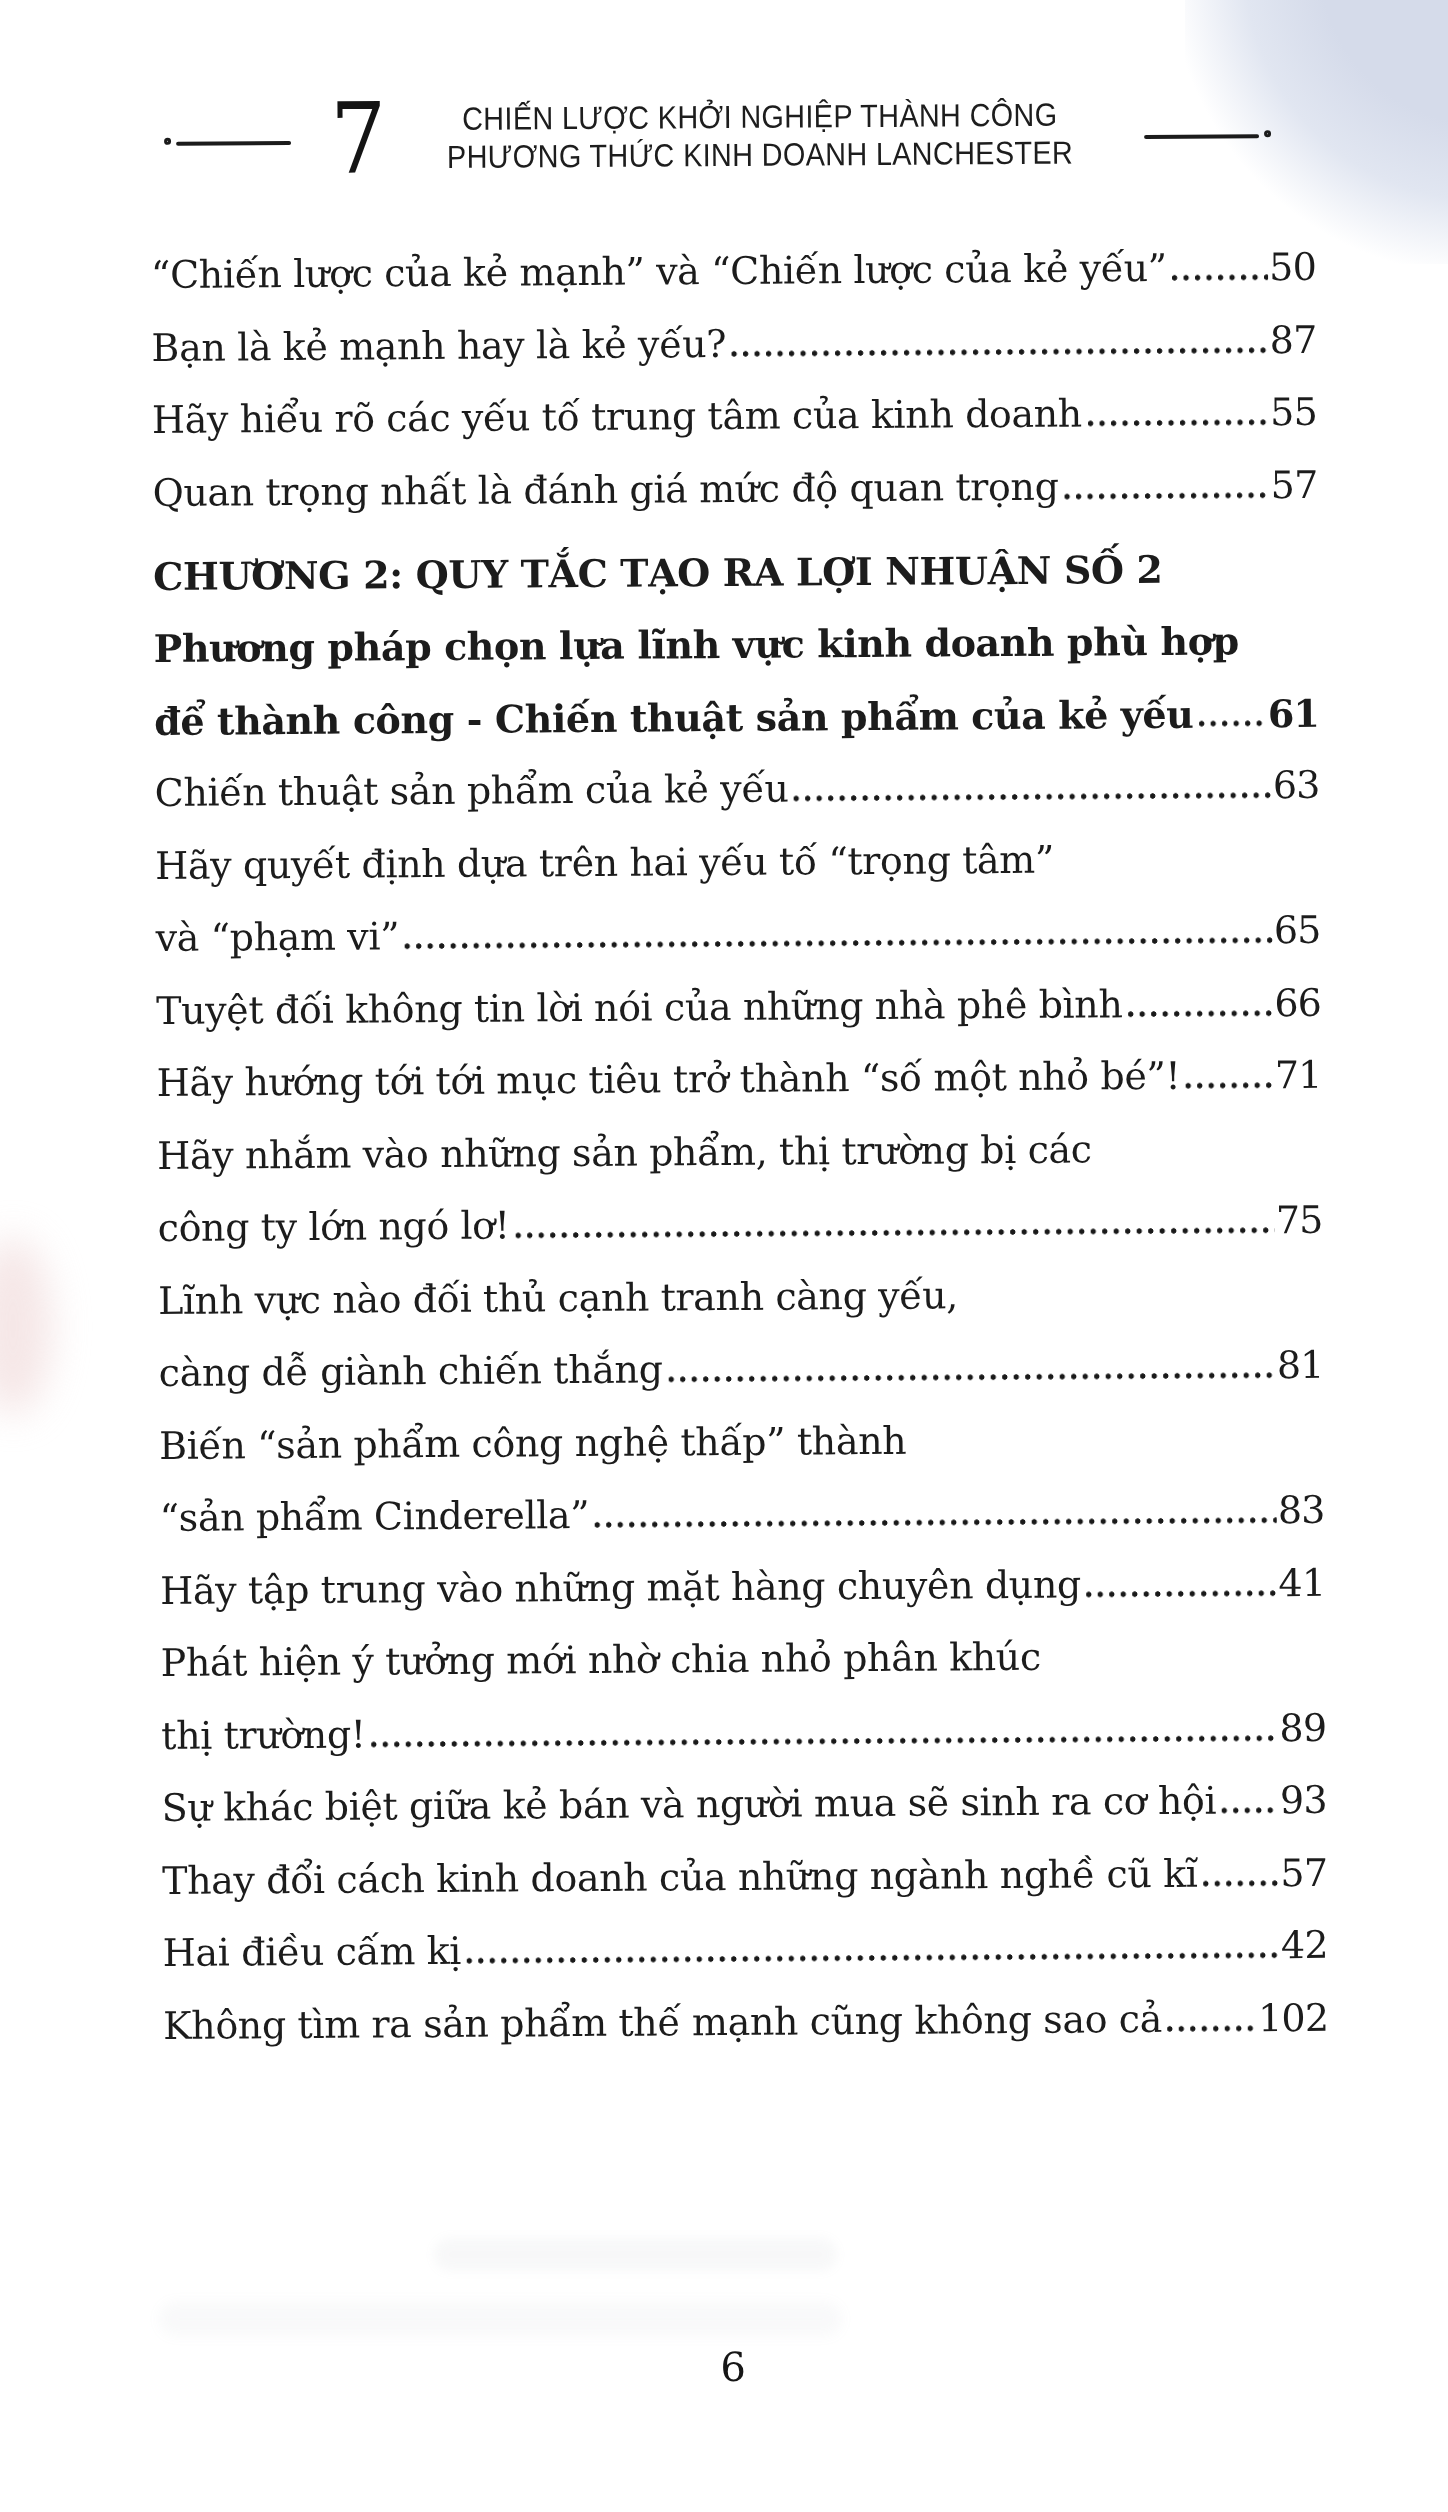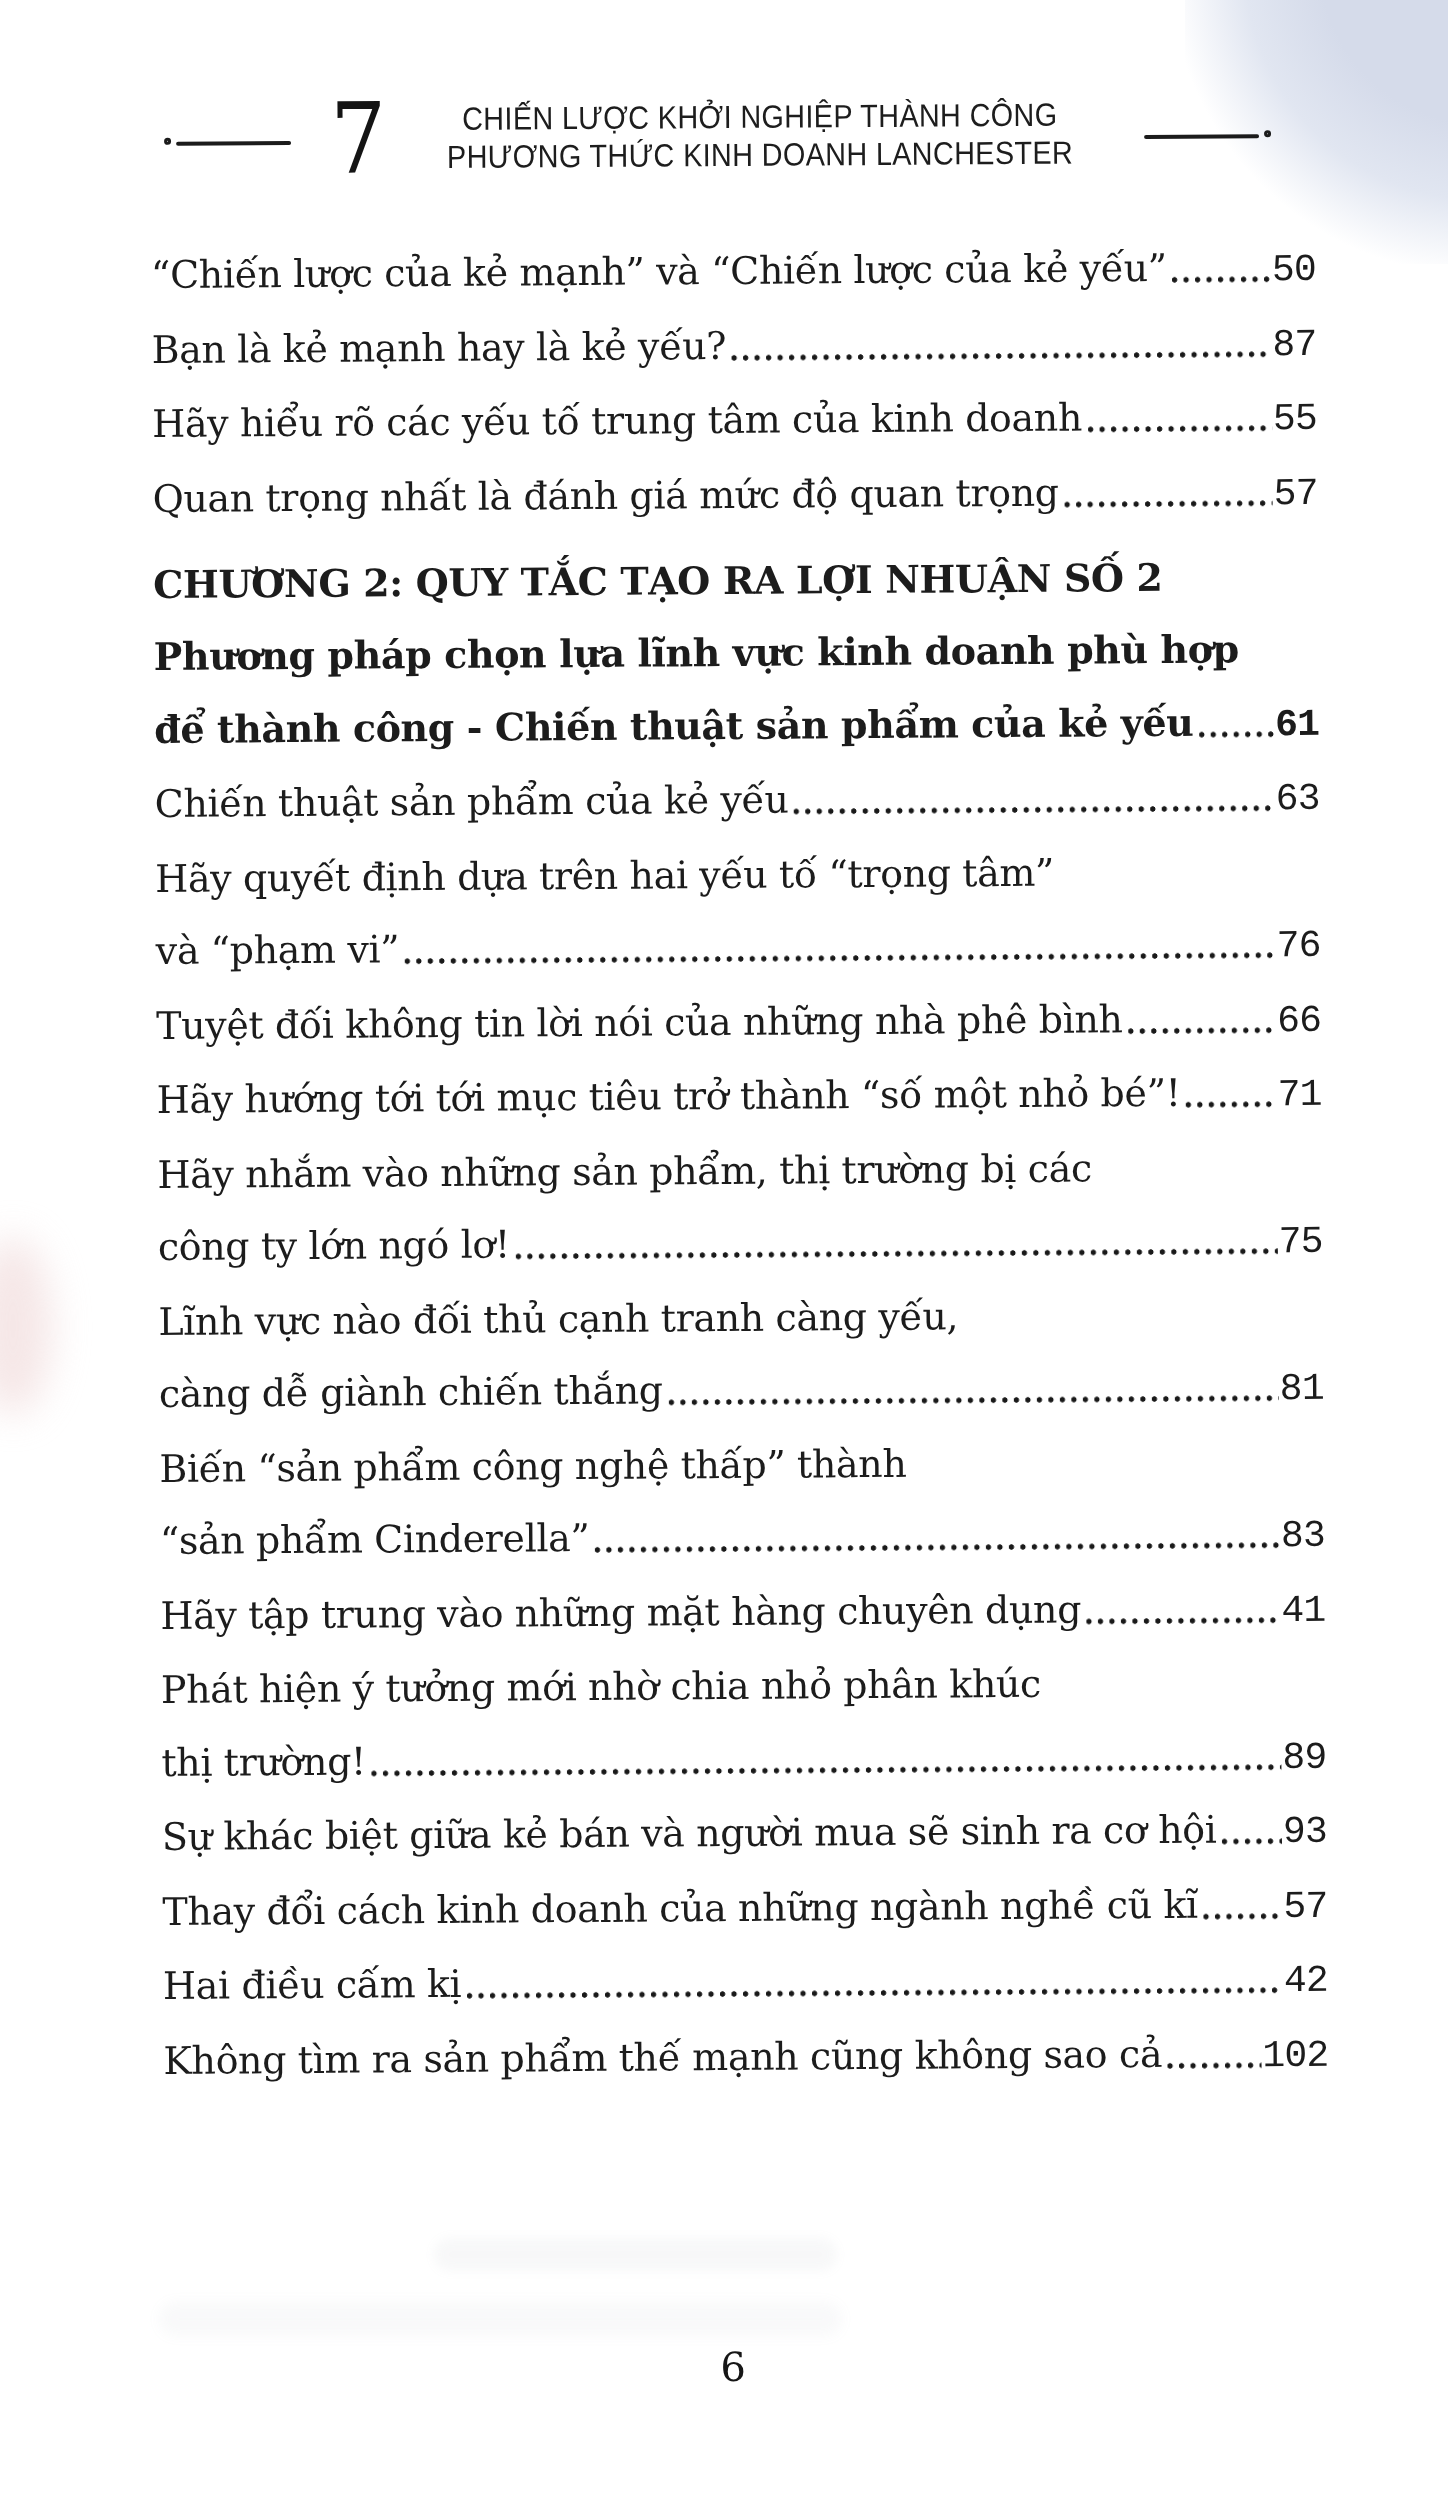--- a/index.html
+++ b/index.html
@@ -106,21 +106,21 @@
   .toc-text { white-space: nowrap; letter-spacing: -0.4px; }
   .leader {
     flex: 1 1 auto; min-width: 17px;
     height: 10px;
     align-self: flex-end;
     margin: 0 0.8px 7px 4.7px;
     background-image: radial-gradient(circle at 3.5px 5px, #191919 2.4px, rgba(0,0,0,0) 3px);
     background-size: 11.5px 10px;
     background-repeat: repeat-x;
   }
-  .toc-page { white-space: nowrap; letter-spacing: -0.8px; font-family: Liberation Mono, monospace; }
+  .toc-page { white-space: nowrap; letter-spacing: -0.8px; }
 
   footer.folio {
     position: absolute; top: 2344px; left: 0; right: 0;
     text-align: center;
     font-size: 40px;
     color: #161616;
   }
 </style>
 </head>
 <body>
@@ -199,21 +199,21 @@
             <span class="toc-page">63</span>
           </div>
         </div>
         <div class="toc-entry">
           <div class="toc-line">
             <span class="toc-text">Hãy quyết định dựa trên hai yếu tố “trọng tâm”</span>
           </div>
           <div class="toc-line">
             <span class="toc-text">và “phạm vi”</span>
             <span class="leader"></span>
-            <span class="toc-page">76</span>
+            <span class="toc-page">65</span>
           </div>
         </div>
         <div class="toc-entry">
           <div class="toc-line">
             <span class="toc-text">Tuyệt đối không tin lời nói của những nhà phê bình</span>
             <span class="leader"></span>
             <span class="toc-page">66</span>
           </div>
         </div>
         <div class="toc-entry">

